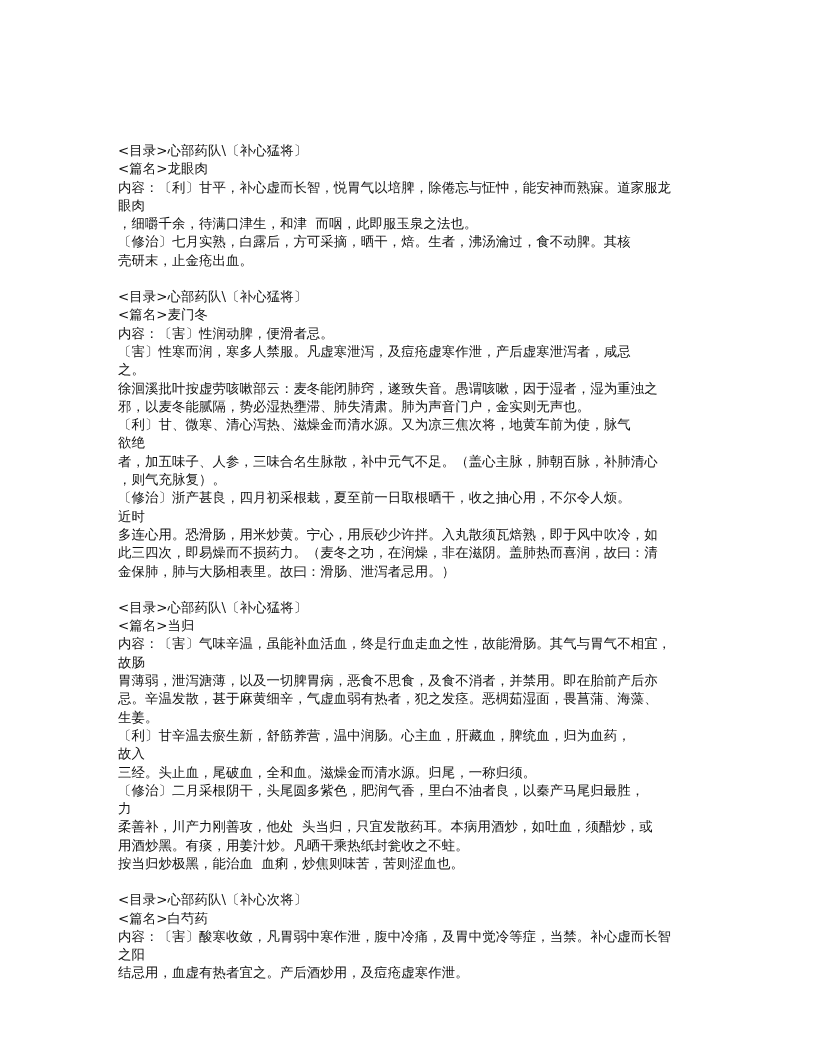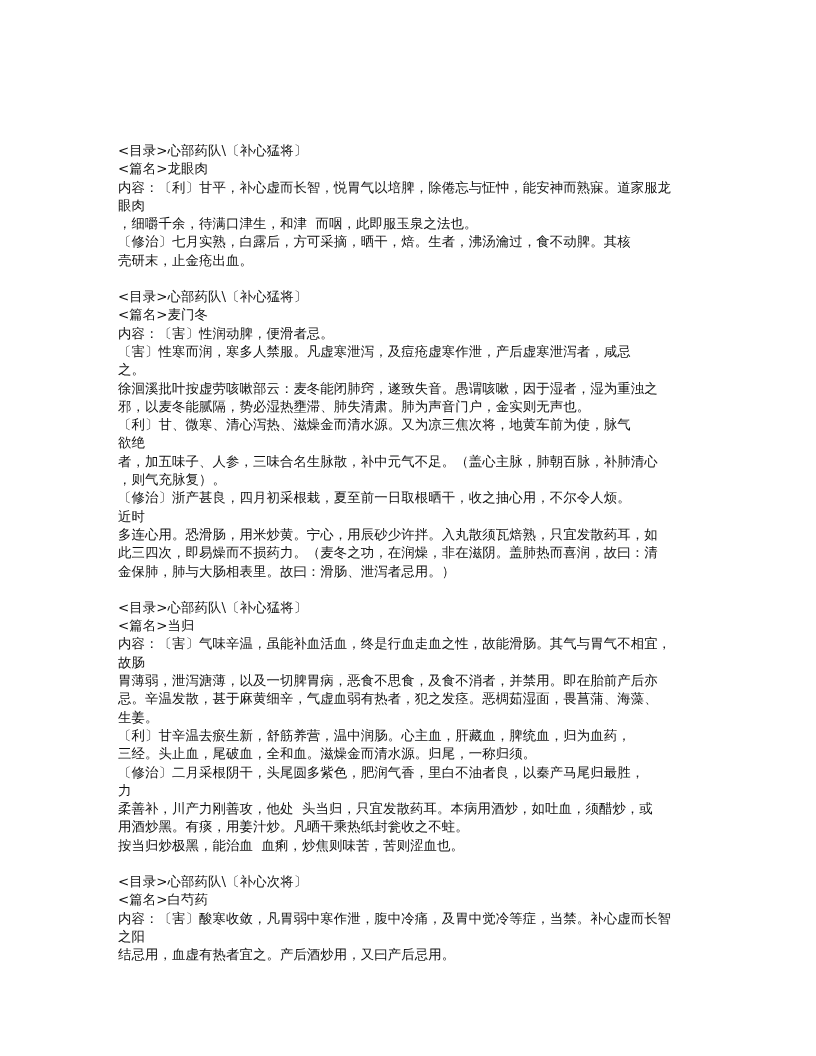--- a/index.html
+++ b/index.html
@@ -56,43 +56,44 @@
     <span class="line">〔害〕性寒而润，寒多人禁服。凡虚寒泄泻，及痘疮虚寒作泄，产后虚寒泄泻者，咸忌</span>
     <span class="line">之。</span>
     <span class="line">徐洄溪批叶按虚劳咳嗽部云：麦冬能闭肺窍，遂致失音。愚谓咳嗽，因于湿者，湿为重浊之</span>
     <span class="line">邪，以麦冬能腻隔，势必湿热壅滞、肺失清肃。肺为声音门户，金实则无声也。</span>
     <span class="line">〔利〕甘、微寒、清心泻热、滋燥金而清水源。又为凉三焦次将，地黄车前为使，脉气</span>
     <span class="line">欲绝</span>
     <span class="line">者，加五味子、人参，三味合名生脉散，补中元气不足。（盖心主脉，肺朝百脉，补肺清心</span>
     <span class="line">，则气充脉复）。</span>
     <span class="line">〔修治〕浙产甚良，四月初采根栽，夏至前一日取根晒干，收之抽心用，不尔令人烦。</span>
     <span class="line">近时</span>
-    <span class="line">多连心用。恐滑肠，用米炒黄。宁心，用辰砂少许拌。入丸散须瓦焙熟，只宜发散药耳，如</span>
+    <span class="line">多连心用。恐滑肠，用米炒黄。宁心，用辰砂少许拌。入丸散须瓦焙熟，即于风中吹冷，如</span>
     <span class="line">此三四次，即易燥而不损药力。（麦冬之功，在润燥，非在滋阴。盖肺热而喜润，故曰：清</span>
     <span class="line">金保肺，肺与大肠相表里。故曰：滑肠、泄泻者忌用。）</span>
   </div>
 
   <div class="entry">
     <span class="line">&lt;目录&gt;心部药队\〔补心猛将〕</span>
     <span class="line">&lt;篇名&gt;当归</span>
     <span class="line">内容：〔害〕气味辛温，虽能补血活血，终是行血走血之性，故能滑肠。其气与胃气不相宜，</span>
     <span class="line">故肠</span>
     <span class="line">胃薄弱，泄泻溏薄，以及一切脾胃病，恶食不思食，及食不消者，并禁用。即在胎前产后亦</span>
     <span class="line">忌。辛温发散，甚于麻黄细辛，气虚血弱有热者，犯之发痉。恶椆茹湿面，畏菖蒲、海藻、</span>
     <span class="line">生姜。</span>
     <span class="line">〔利〕甘辛温去瘀生新，舒筋养营，温中润肠。心主血，肝藏血，脾统血，归为血药，</span>
+    <span class="line">故入</span>
     <span class="line">三经。头止血，尾破血，全和血。滋燥金而清水源。归尾，一称归须。</span>
     <span class="line">〔修治〕二月采根阴干，头尾圆多紫色，肥润气香，里白不油者良，以秦产马尾归最胜，</span>
     <span class="line">力</span>
     <span class="line">柔善补，川产力刚善攻，他处  头当归，只宜发散药耳。本病用酒炒，如吐血，须醋炒，或</span>
     <span class="line">用酒炒黑。有痰，用姜汁炒。凡晒干乘热纸封瓮收之不蛀。</span>
     <span class="line">按当归炒极黑，能治血  血痢，炒焦则味苦，苦则涩血也。</span>
   </div>
 
   <div class="entry">
     <span class="line">&lt;目录&gt;心部药队\〔补心次将〕</span>
     <span class="line">&lt;篇名&gt;白芍药</span>
     <span class="line">内容：〔害〕酸寒收敛，凡胃弱中寒作泄，腹中冷痛，及胃中觉冷等症，当禁。补心虚而长智</span>
     <span class="line">之阳</span>
-    <span class="line">结忌用，血虚有热者宜之。产后酒炒用，又曰产后忌用。</span>
+    <span class="line">结忌用，血虚有热者宜之。产后酒炒用，及痘疮虚寒作泄。</span>
   </div>
 
 </div>
 
 </body></html>

